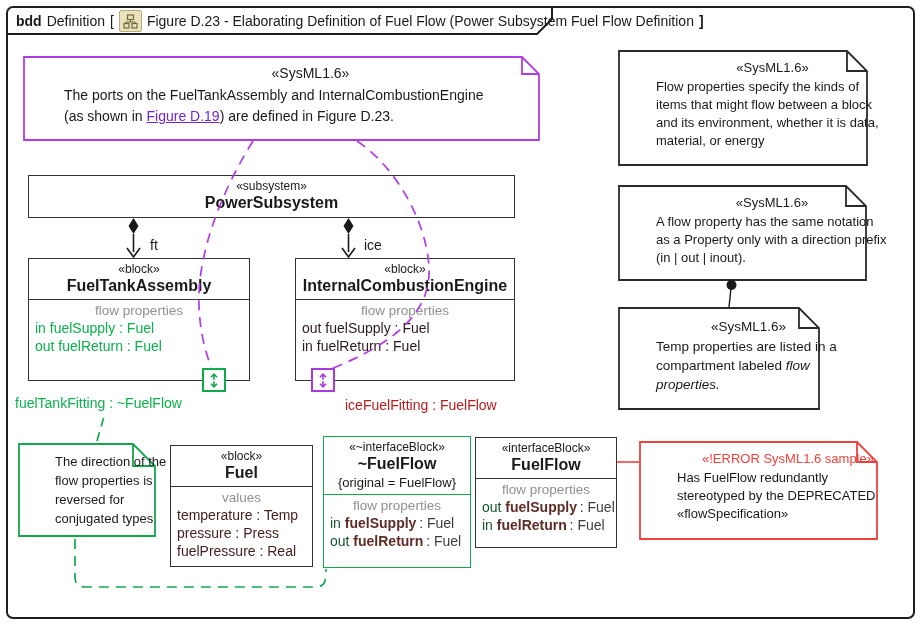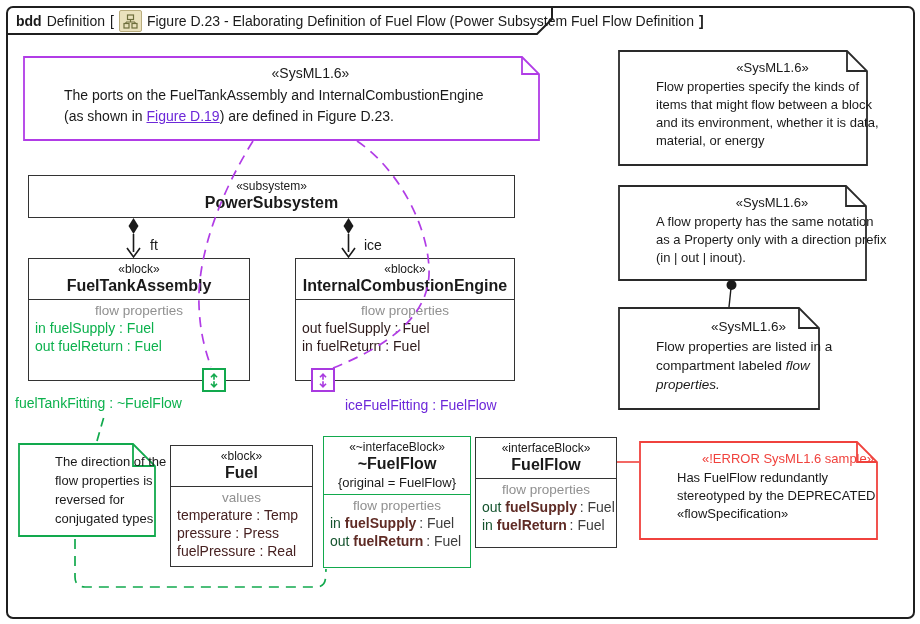--- a/index.html
+++ b/index.html
@@ -107,21 +107,21 @@
     </div>
   </div>
 
   <div class="note" style="left:618px; top:307px; width:202px; height:103px;">
     <svg width="202" height="103" viewBox="0 0 202 103">
       <polygon points="1,1 181,1 201,21 201,102 1,102" fill="#ffffff" stroke="#2a2a2a" stroke-width="1.8"></polygon>
       <polyline points="181,1 181,21 201,21" fill="none" stroke="#2a2a2a" stroke-width="1.8"></polyline>
     </svg>
     <div class="body" style="padding:10px 8px 0 9px; font-size:13.5px; line-height:19px;">
       <div class="stereo">«SysML1.6»</div>
-      <div><span>Flow properties are listed in a compartment labeled </span><span style="font-style:italic">flow properties.</span></div>
+      <div><span>Temp properties are listed in a compartment labeled </span><span style="font-style:italic">flow properties.</span></div>
     </div>
   </div>
 
   <div class="note" style="left:18px; top:443px; width:138px; height:94px;border-radius:22px;">
     <svg width="138" height="94" viewBox="0 0 138 94">
       <polygon points="1,1 115,1 137,23 137,93 1,93" fill="#ffffff" stroke="#12a94d" stroke-width="1.8"></polygon>
       <polyline points="115,1 115,23 137,23" fill="none" stroke="#12a94d" stroke-width="1.8"></polyline>
     </svg>
     <div class="body" style="padding:9px 5px 0 8px; font-size:13px; line-height:19px;">
       <div>The direction of the flow properties is reversed for conjugated types</div>
@@ -245,15 +245,15 @@
       <g stroke="#a93ae0" stroke-width="1.8" fill="none">
         <path d="M9,8.2 L9,2.4 M5.6,5.4 L9,1.9 L12.4,5.4"></path>
         <path d="M9,9.8 L9,15.6 M5.6,12.6 L9,16.1 L12.4,12.6"></path>
       </g>
     </svg>
   </div>
 
   <div class="floating-label" style="left:150px; top:237px;">ft</div>
   <div class="floating-label" style="left:364px; top:237px;">ice</div>
   <div class="floating-label" style="left:15px; top:395px; color:#0cb14d;">fuelTankFitting : ~FuelFlow</div>
-  <div class="floating-label" style="left:345px; top:397px; color:#6d28d9;">iceFuelFitting : FuelFlow</div>
+  <div class="floating-label" style="left:345px; top:397px; color:#b91c1c;">iceFuelFitting : FuelFlow</div>
 
 </div>
 
 </body></html>

